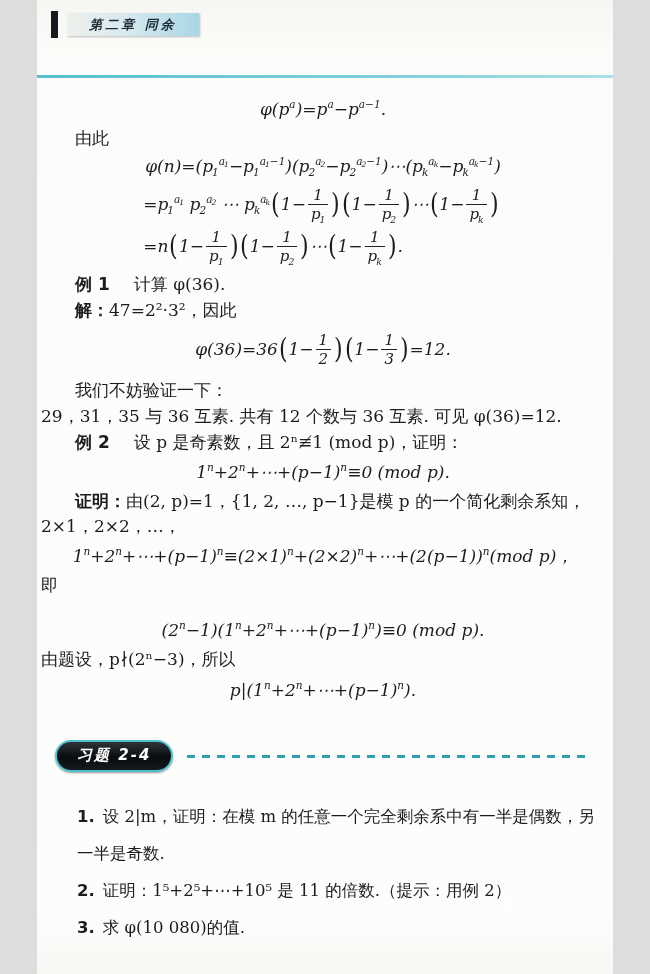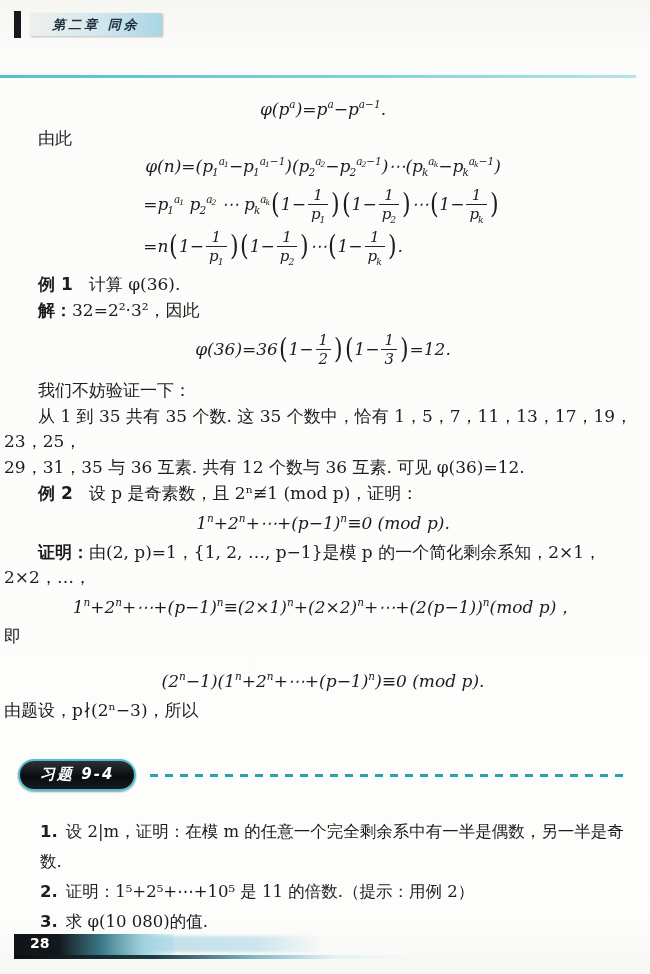--- a/index.html
+++ b/index.html
@@ -1,17 +1,17 @@
 <!DOCTYPE html>
 <html><head>
 <meta charset="utf-8">
 <style>
   html,body{margin:0;padding:0;background:#ddd;}
   .page{
-    position:relative;width:650px;height:974px;margin:0 auto;overflow:hidden;
+    position:relative;width:576px;height:974px;margin:0 auto;overflow:hidden;
     background:linear-gradient(180deg,#f6f6f3 0%,#fcfcfa 6%,#fdfdfc 94%,#f7f7f4 100%);
     font-family:"DejaVu Serif","Liberation Serif",serif;color:#1c1c1c;
   }
   
   .chapter-row{position:relative;height:30px;margin:10px 0 0 14px;}
   .chapter-bar{position:absolute;left:0;top:1px;width:7px;height:27px;background:#15181c;}
   .chapter-label{
     position:absolute;left:16px;top:3px;min-width:112px;height:23px;
     background:linear-gradient(90deg,#eef0ec 0%,#d8e9ee 45%,#a9d6e4 100%);
     display:flex;align-items:center;justify-content:center;
@@ -19,21 +19,21 @@
     font-size:13px;color:#1e2c3c;letter-spacing:3px;padding:0 10px;
     box-shadow:1px 1px 2px rgba(0,0,0,.25);
   }
   .chapter-rule{margin:35px 0 0 0;width:636px;height:3px;
     background:linear-gradient(90deg,#56c0ce 0%,#7fd0da 55%,#b5e4ea 100%);}
   
   .content{padding:14px 8px 0 4px;font-size:17px;}
   .para{line-height:25px;margin:1px 0;}
   .indent{text-indent:34px;}
   .blabel{font-family:"DejaVu Sans","Liberation Sans",sans-serif;font-weight:bold;font-style:normal;}
-  .blabel.gap{margin-right:16px;}
+  .blabel.gap{margin-right:24px;}
   
   .display{text-align:center;font-style:italic;margin:3px 0;line-height:28px;}
   .display sup,.display sub,.para sup{font-style:italic;}
   sup{font-size:.62em;line-height:0;}
   sub{font-size:.62em;line-height:0;margin-left:-1px;}
   sup sub{font-size:.72em;vertical-align:-.25em;}
   .fblock{width:fit-content;margin:2px auto 4px;text-align:left;font-style:italic;}
   .fline{line-height:27px;margin:2px 2px;}
   .fline.tall{margin:7px 0;}
   .cont{margin-left:46px;}
@@ -46,21 +46,21 @@
   .badge{
     background:linear-gradient(180deg,#2e3338 0%,#0a0c0f 55%,#16191d 100%);
     border:2px solid #4cc0d1;border-radius:16px;padding:4px 20px 5px;
     color:#fff;font-family:"DejaVu Sans","Liberation Sans",sans-serif;font-weight:800;
     font-size:15px;letter-spacing:2px;font-style:italic;white-space:nowrap;
     box-shadow:0 1px 2px rgba(0,0,0,.4);
   }
   .dashes{flex:1;height:3px;margin:2px 2px 0 14px;
     background:repeating-linear-gradient(90deg,#2f9fae 0 8px,transparent 8px 15px);}
   .ex-list{margin-top:26px;padding-left:36px;font-size:16.5px;}
-  .ex-item{line-height:30px;margin:0;}
+  .ex-item{line-height:37px;margin:0;}
   .ex-num{font-family:"DejaVu Sans","Liberation Sans",sans-serif;font-weight:bold;margin-right:8px;}
   
   .footer{position:absolute;left:14px;bottom:14px;width:430px;height:26px;}
   .pagebox{position:absolute;left:0;top:0;width:160px;height:21px;
     background:linear-gradient(90deg,#101317 0%,#14181c 28%,#3c7b89 55%,#a9d8e2 82%,#e4f3f6 100%);}
   .pagenum{position:absolute;left:16px;top:1px;color:#fff;
     font-family:"DejaVu Sans","Liberation Sans",sans-serif;font-weight:bold;font-size:14px;}
   .pageline{position:absolute;left:0;top:21px;width:400px;height:4px;
     background:linear-gradient(90deg,#0c0e11 0%,#1d3b44 35%,#7fb9c6 60%,rgba(200,230,236,.4) 80%,transparent 100%);}
   .watermark{position:absolute;left:90px;top:2px;width:220px;height:16px;
@@ -85,58 +85,52 @@
     <p class="para indent">由此</p>
 
     <div class="fblock">
       <div class="fline">φ(n)=(p<sub>1</sub><sup>a<sub>1</sub></sup>−p<sub>1</sub><sup>a<sub>1</sub>−1</sup>)(p<sub>2</sub><sup>a<sub>2</sub></sup>−p<sub>2</sub><sup>a<sub>2</sub>−1</sup>)⋯(p<sub>k</sub><sup>a<sub>k</sub></sup>−p<sub>k</sub><sup>a<sub>k</sub>−1</sup>)</div>
       <div class="fline tall cont">=p<sub>1</sub><sup>a<sub>1</sub></sup> p<sub>2</sub><sup>a<sub>2</sub></sup> ⋯ p<sub>k</sub><sup>a<sub>k</sub></sup><span class="big">(</span>1−<span class="frac"><span class="num">1</span><span class="den">p<sub>1</sub></span></span><span class="big">)</span><span class="big">(</span>1−<span class="frac"><span class="num">1</span><span class="den">p<sub>2</sub></span></span><span class="big">)</span>⋯<span class="big">(</span>1−<span class="frac"><span class="num">1</span><span class="den">p<sub>k</sub></span></span><span class="big">)</span></div>
       <div class="fline tall cont">=n<span class="big">(</span>1−<span class="frac"><span class="num">1</span><span class="den">p<sub>1</sub></span></span><span class="big">)</span><span class="big">(</span>1−<span class="frac"><span class="num">1</span><span class="den">p<sub>2</sub></span></span><span class="big">)</span>⋯<span class="big">(</span>1−<span class="frac"><span class="num">1</span><span class="den">p<sub>k</sub></span></span><span class="big">)</span>.</div>
     </div>
 
     <p class="para indent"><span class="blabel gap">例 1</span><span>计算 φ(36).</span></p>
 
-    <p class="para indent"><span class="blabel">解：</span><span>32=2²·3²，因此</span></p>
+    <p class="para indent"><span class="blabel">解：</span><span>47=2²·3²，因此</span></p>
 
     <div class="display" style="line-height:42px;margin:5px 0;">φ(36)=36<span class="big">(</span>1−<span class="frac"><span class="num">1</span><span class="den">2</span></span><span class="big">)</span><span class="big">(</span>1−<span class="frac"><span class="num">1</span><span class="den">3</span></span><span class="big">)</span>=12.</div>
 
     <p class="para indent" style="margin-top:8px;">我们不妨验证一下：</p>
 
-    <p class="para indent">从 1 到 35 共有 35 个数. 这 35 个数中，恰有 1，5，7，11，13，17，19，23，25，</p>
     <p class="para">29，31，35 与 36 互素. 共有 12 个数与 36 互素. 可见 φ(36)=12.</p>
 
     <p class="para indent"><span class="blabel gap">例 2</span><span>设 p 是奇素数，且 2ⁿ≢1 (mod p)，证明：</span></p>
 
     <div class="display">1<sup>n</sup>+2<sup>n</sup>+⋯+(p−1)<sup>n</sup>≡0 (mod p).</div>
 
     <p class="para indent"><span class="blabel">证明：</span><span>由(2, p)=1，{1, 2, …, p−1}是模 p 的一个简化剩余系知，2×1，2×2，…，</span></p>
 
     <div class="display">1<sup>n</sup>+2<sup>n</sup>+⋯+(p−1)<sup>n</sup>≡(2×1)<sup>n</sup>+(2×2)<sup>n</sup>+⋯+(2(p−1))<sup>n</sup>(mod p)，</div>
 
     <p class="para">即</p>
 
     <div class="display" style="margin-top:18px;">(2<sup>n</sup>−1)(1<sup>n</sup>+2<sup>n</sup>+⋯+(p−1)<sup>n</sup>)≡0 (mod p).</div>
 
     <p class="para">由题设，p∤(2ⁿ−3)，所以</p>
 
+    <div class="display" style="margin-top:4px;">p|(1<sup>n</sup>+2<sup>n</sup>+⋯+(p−1)<sup>n</sup>).</div>
 
     <div class="ex-header">
-      <span class="badge">习题 9-4</span>
+      <span class="badge">习题 2-4</span>
       <span class="dashes"></span>
     </div>
 
     <div class="ex-list">
       <p class="ex-item"><span class="ex-num">1.</span><span>设 2|m，证明：在模 m 的任意一个完全剩余系中有一半是偶数，另一半是奇数.</span></p>
       <p class="ex-item"><span class="ex-num">2.</span><span>证明：1⁵+2⁵+⋯+10⁵ 是 11 的倍数.（提示：用例 2）</span></p>
       <p class="ex-item"><span class="ex-num">3.</span><span>求 φ(10 080)的值.</span></p>
 
     </div>
 
   </div>
 
-  <div class="footer">
-    <div class="pagebox"></div>
-    <div class="pagenum">28</div>
-    <div class="watermark"></div>
-    <div class="pageline"></div>
-  </div>
 
 </div>
 
 </body></html>

